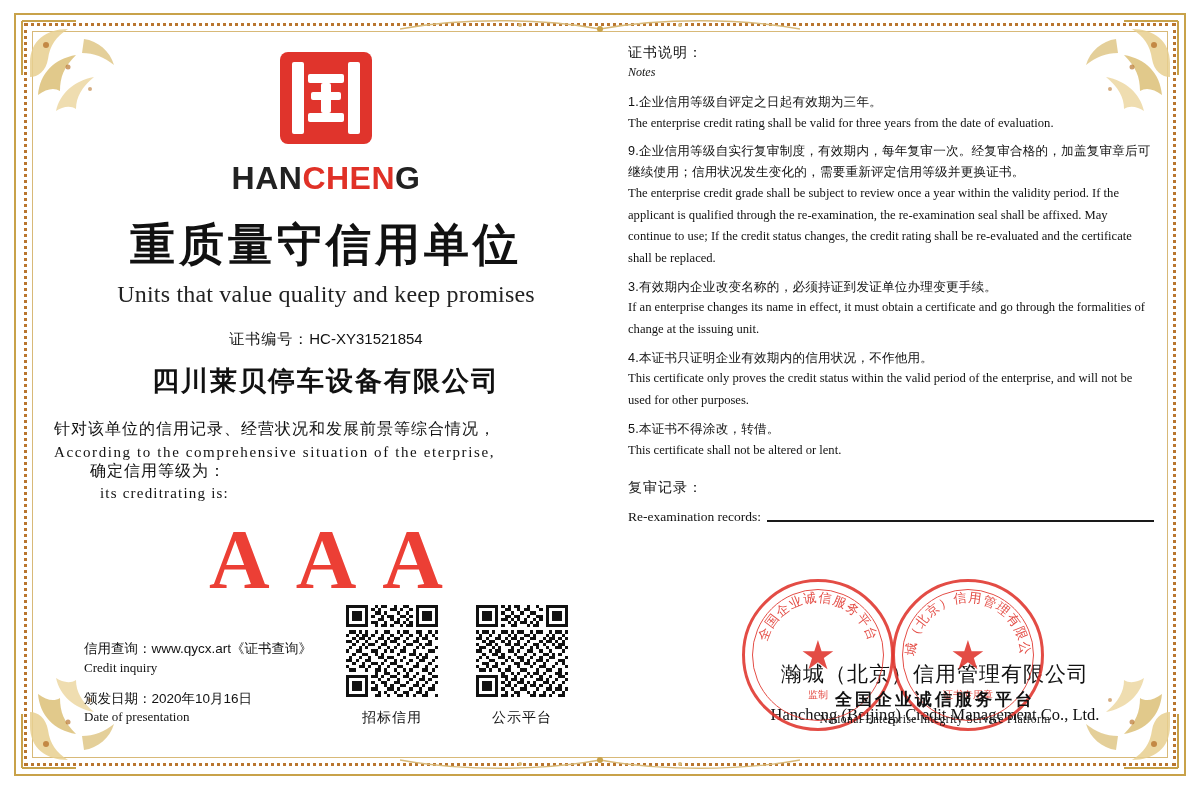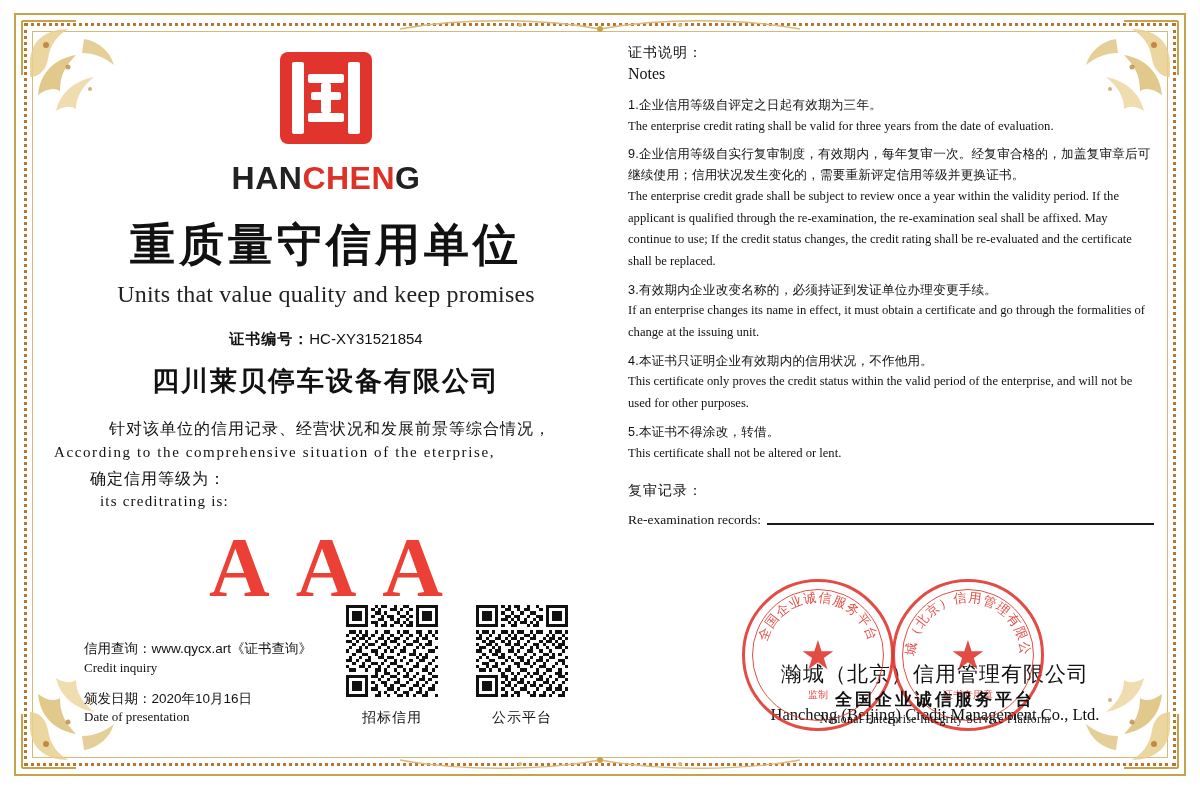--- a/index.html
+++ b/index.html
@@ -114,55 +114,53 @@
     margin-top: 6px;
     letter-spacing: 0.2px;
   }
 
   .cert-no {
     text-align: center;
     margin-top: 22px;
     font-size: 15px;
     color: #111;
   }
-  .cert-no .lbl { letter-spacing: 1px; font-weight: bold; }
+  .cert-no .lbl { letter-spacing: 1px; }
   .cert-no .val { font-family: "Liberation Sans", sans-serif; }
 
   .company {
     text-align: center;
     margin-top: 14px;
     font-size: 27px;
     font-weight: bold;
     letter-spacing: 2px;
     color: #111;
   }
 
   .para {
     margin-top: 20px;
     padding-left: 8px;
   }
   .para .line-cn {
-    text-align: center;
     font-size: 16px;
     letter-spacing: 1px;
     color: #111;
   }
   .para .line-en {
     text-align: left;
     font-family: "Liberation Serif", serif;
     font-size: 15px;
     letter-spacing: 1.6px;
     color: #111;
     margin-top: 4px;
   }
   .para .line2-cn {
     font-size: 16px;
     letter-spacing: 1px;
     color: #111;
-    margin-top: 8px;
     padding-left: 36px;
   }
   .para .line2-en {
     font-family: "Liberation Serif", serif;
     font-size: 15px;
     letter-spacing: 1.2px;
     color: #111;
     margin-top: 3px;
     padding-left: 46px;
   }
@@ -215,23 +213,24 @@
   }
 
   
   .notes-head .cn {
     font-size: 14px;
     color: #111;
     letter-spacing: 1px;
   }
   .notes-head .en {
     font-family: "Liberation Serif", serif;
-    font-size: 16px;
+    font-size: 12px;
     color: #111;
     margin-top: 3px;
+    font-style: italic;
   }
   .notes-list {
     margin-top: 12px;
   }
   .note-item { margin-bottom: 7px; }
   .note-cn {
     font-size: 12.6px;
     color: #111;
     line-height: 1.65;
     letter-spacing: 0.2px;

